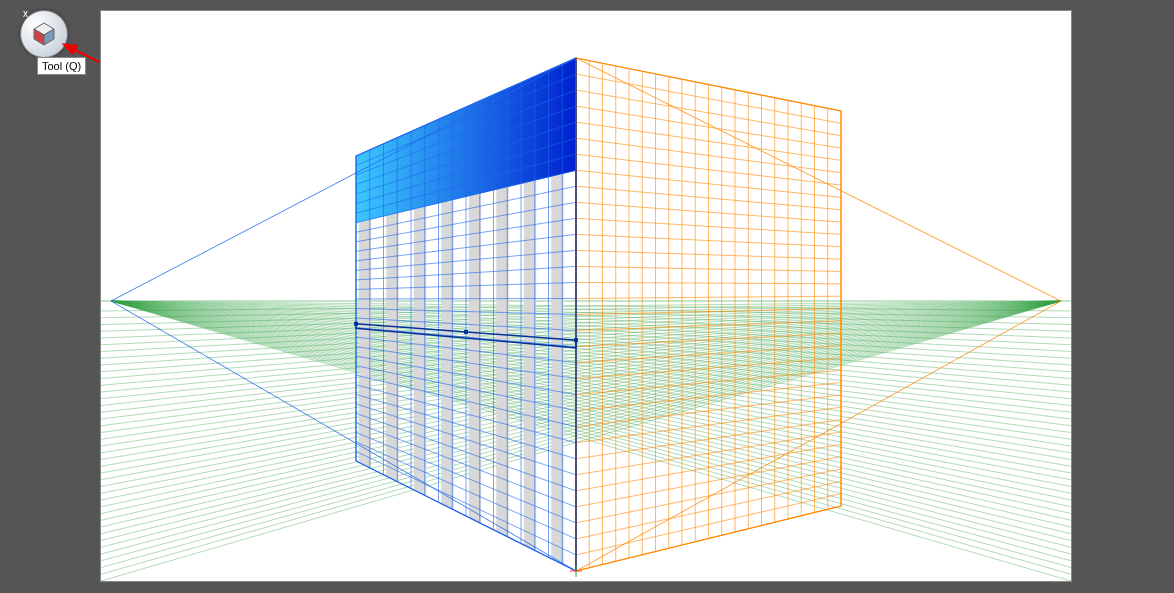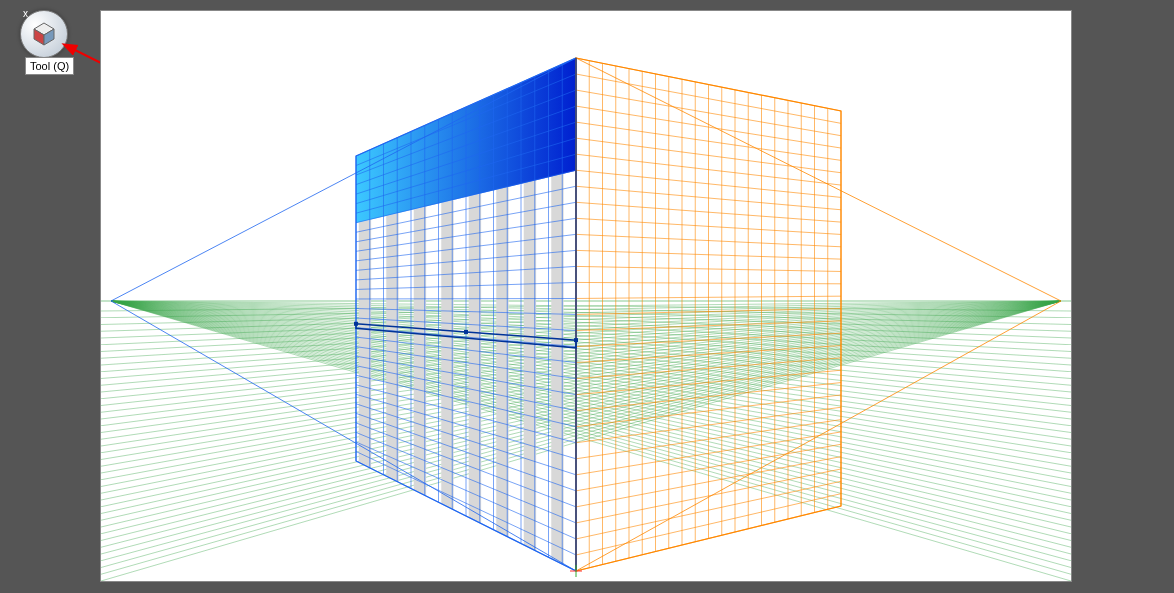--- a/index.html
+++ b/index.html
@@ -4,21 +4,21 @@
 <style>
   html, body { margin:0; padding:0; width:1174px; height:593px; background:#555; font-family:Arial,Helvetica,sans-serif; overflow:hidden; }
   .stage { position:relative; width:1174px; height:593px; }
   
   .canvas-frame { position:absolute; left:100px; top:10px; width:970px; height:570px; background:#fff; border:1px solid #888; overflow:hidden; }
   .canvas-svg { position:absolute; left:0; top:0; }
   
   .tool-chip { position:absolute; left:20px; top:10px; width:46px; height:46px; border-radius:50%; border:1px solid #777; background:radial-gradient(circle at 30% 30%, #fff, #b9c5d2); box-shadow:0 0 4px rgba(0,0,0,.3); cursor:pointer; }
   .tool-chip svg { position:absolute; left:10px; top:10px; }
   .tool-close { position:absolute; left:2px; top:-2px; width:10px; height:10px; font-size:10px; color:#fff; line-height:10px; cursor:pointer; }
-  .tooltip { position:absolute; left:4px; top:46px; background:#fff; border:1px solid #888; font-size:11px; padding:2px 4px; color:#000; white-space:nowrap; }
+  .tooltip { position:absolute; left:16px; top:46px; background:#fff; border:1px solid #888; font-size:11px; padding:2px 4px; color:#000; white-space:nowrap; }
   
   .annotation-arrow { position:absolute; }
   .annotation-text { position:absolute; color:#e00; font-size:16px; font-weight:400; white-space:nowrap; }
 </style>
 </head>
 <body>
 
 <div class="stage">
 
   <div class="tool-chip">

